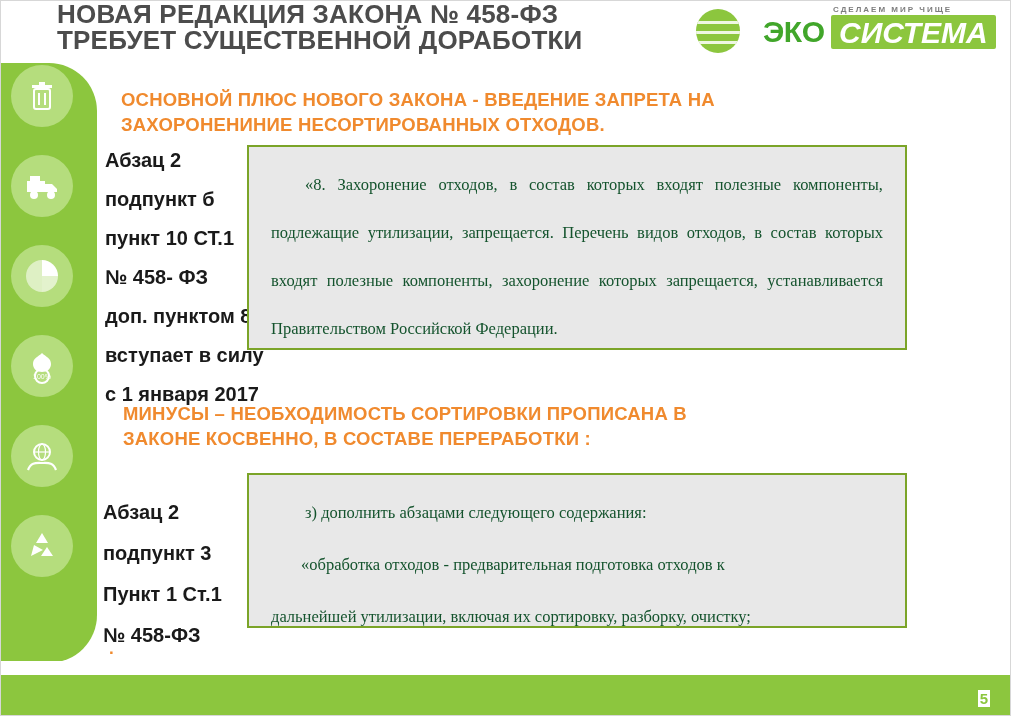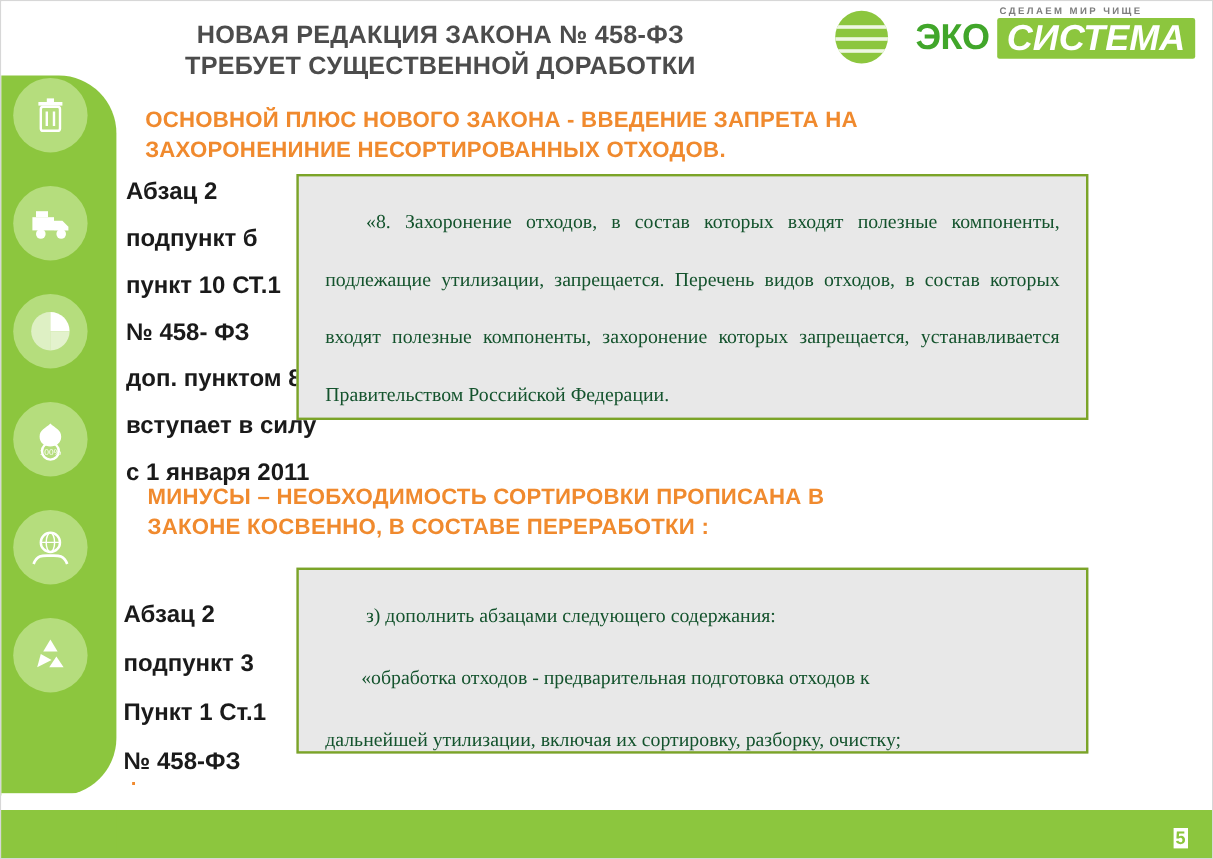--- a/index.html
+++ b/index.html
@@ -27,29 +27,28 @@
   .header {
     position: absolute;
     left: 0; top: 0;
     width: 1011px;
     height: 62px;
     background: #ffffff;
   }
   .title {
     position: absolute;
     left: 56px;
-    top: 16px;
+    top: 0;
     width: 620px;
     color: #4c4c4c;
-    font-size: 21px;
+    font-size: 26px;
     font-weight: bold;
     line-height: 26px;
     letter-spacing: 0.2px;
     white-space: pre-line;
-    text-align: center;
   }
   .logo {
     position: absolute;
     right: 16px;
     top: 6px;
     width: 300px;
     height: 50px;
   }
   .logo-circle {
     position: absolute;
@@ -322,21 +321,21 @@
     <div class="section-heading heading1">ОСНОВНОЙ ПЛЮС НОВОГО ЗАКОНА - ВВЕДЕНИЕ ЗАПРЕТА НА
 ЗАХОРОНЕНИНИЕ НЕСОРТИРОВАННЫХ ОТХОДОВ.</div>
 
     <div class="labels labels-1">
       <div>Абзац 2</div>
       <div>подпункт б</div>
       <div>пункт 10 СТ.1</div>
       <div>№ 458- ФЗ</div>
       <div>доп. пунктом 8</div>
       <div>вступает в силу</div>
-      <div>с 1 января 2011</div>
+      <div>с 1 января 2017</div>
     </div>
 
     <div class="quote-box quote-1">
       <p class="quote-text">«8. Захоронение отходов, в состав которых входят полезные компоненты, подлежащие утилизации, запрещается. Перечень видов отходов, в состав которых входят полезные компоненты, захоронение которых запрещается, устанавливается Правительством Российской Федерации.</p>
     </div>
 
     <div class="section-heading heading2">МИНУСЫ – НЕОБХОДИМОСТЬ СОРТИРОВКИ ПРОПИСАНА В
 ЗАКОНЕ КОСВЕННО, В  СОСТАВЕ ПЕРЕРАБОТКИ :</div>
 
     <div class="labels labels-2">

